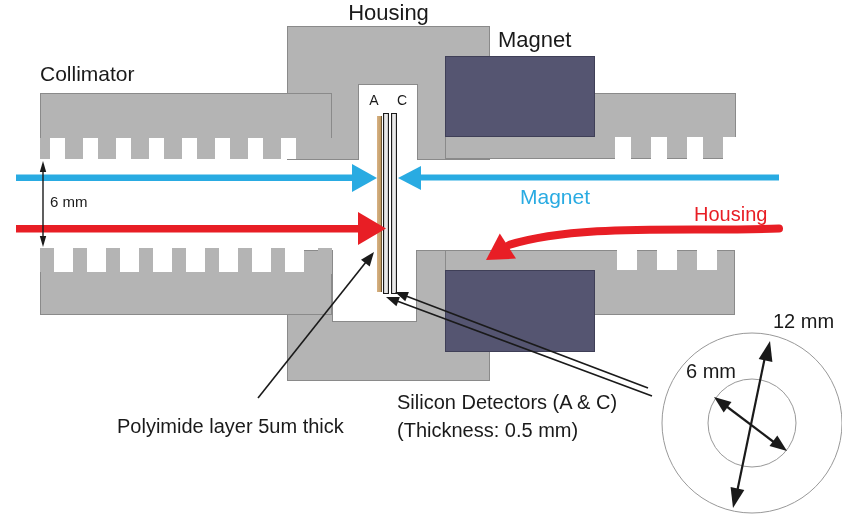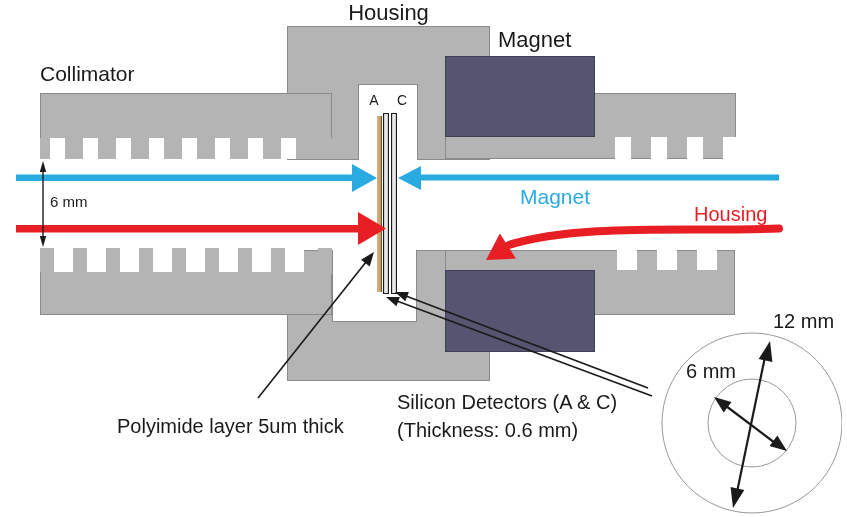--- a/index.html
+++ b/index.html
@@ -148,17 +148,17 @@
   <div class="lbl lbl-collimator">Collimator</div>
   <div class="lbl lbl-magnet">Magnet</div>
   <div class="lbl lbl-proton">Magnet</div>
   <div class="lbl lbl-electron">Housing</div>
   <div class="lbl lbl-gap6">6 mm</div>
   <div class="lbl lbl-a">A</div>
   <div class="lbl lbl-c">C</div>
   <div class="lbl lbl-polyimide">Polyimide layer 5um thick</div>
   <div class="lbl lbl-silicon">
     <div>Silicon Detectors (A &amp; C)</div>
-    <div>(Thickness: 0.6 mm)</div>
+    <div>(Thickness: 0.5 mm)</div>
   </div>
   <div class="lbl lbl-d12">12 mm</div>
   <div class="lbl lbl-d6">6 mm</div>
 </div>
 
 </body></html>

